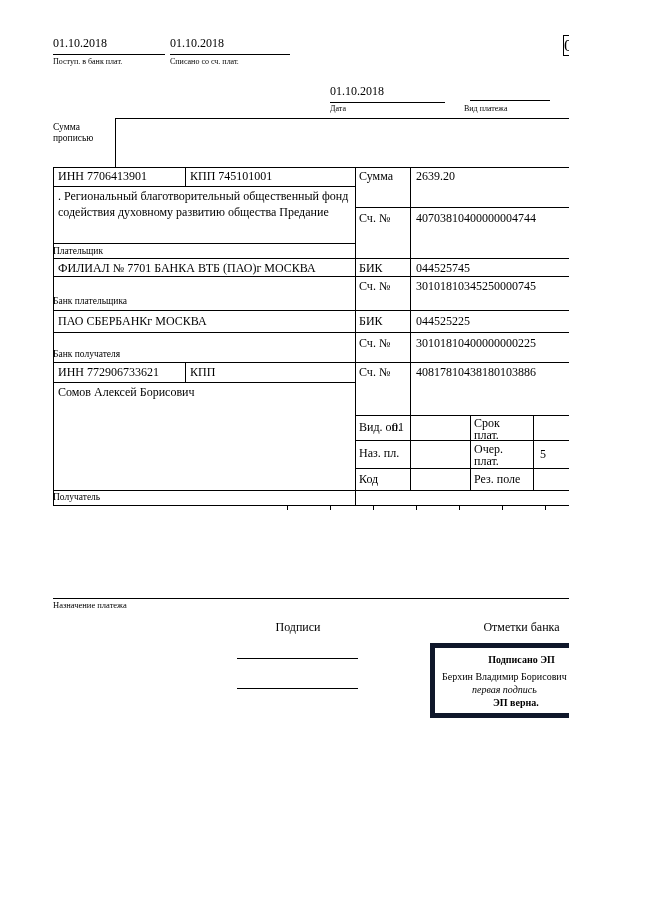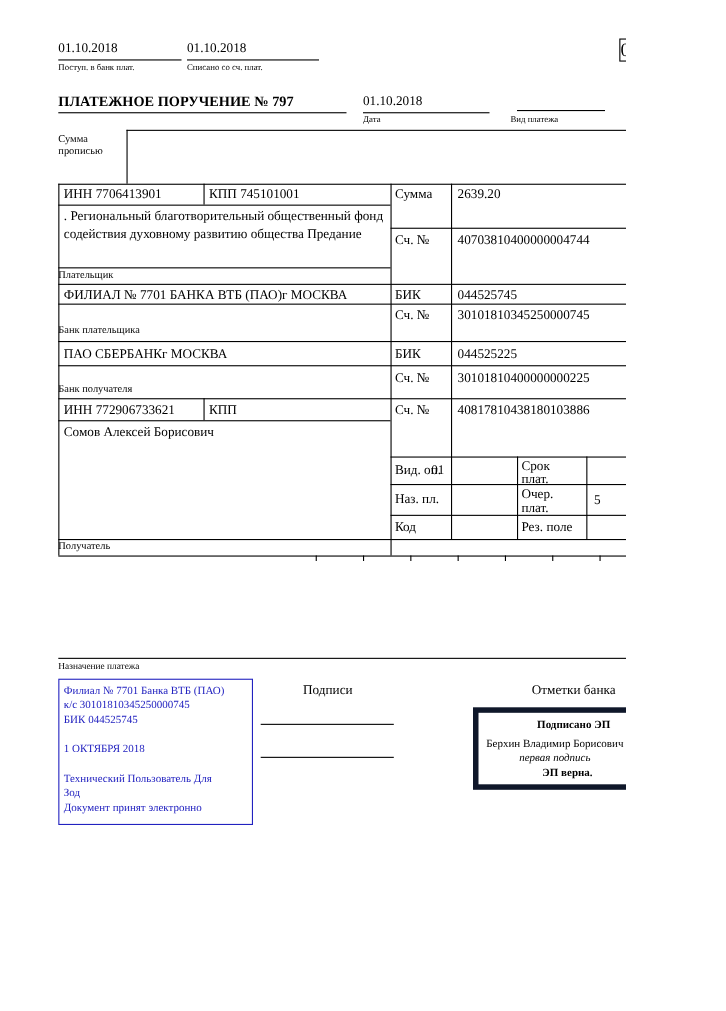--- a/index.html
+++ b/index.html
@@ -26,21 +26,20 @@
 <body>
 
 <div class="page">
 
   <div class="t ufield" style="left:53px;top:36px;width:112px">01.10.2018</div>
   <div class="t tiny" style="left:53px;top:57px">Поступ. в банк плат.</div>
   <div class="t ufield" style="left:170px;top:36px;width:120px">01.10.2018</div>
   <div class="t tiny" style="left:170px;top:57px">Списано со сч. плат.</div>
   <div class="box center" style="left:563px;top:35px;width:58px;height:21px;font-size:17px;line-height:19px">0401060</div>
 
-  <div class="t bold ufield" style="left:53px;top:84px;width:262px;font-size:13px">ПЛАТЕЖНОЕ ПОРУЧЕНИЕ № 797</div>
   <div class="t ufield" style="left:330px;top:84px;width:115px">01.10.2018</div>
   <div class="t tiny" style="left:330px;top:104px">Дата</div>
   <div class="hl" style="left:470px;top:100px;width:80px"></div>
   <div class="t tiny" style="left:464px;top:104px">Вид платежа</div>
   <div class="box" style="left:575px;top:80px;width:30px;height:30px"></div>
 
   <div class="t small wrap" style="left:53px;top:122px;width:58px">Сумма прописью</div>
 
   <div class="hl" style="left:115px;top:118px;width:495px"></div>
   <div class="vl" style="left:115px;top:118px;height:49px"></div>
@@ -111,29 +110,20 @@
   <div class="t wrap" style="left:474px;top:417px;width:44px;line-height:12px">Срок плат.</div>
   <div class="t" style="left:359px;top:446px">Наз. пл.</div>
   <div class="t wrap" style="left:474px;top:443px;width:44px;line-height:12px">Очер. плат.</div>
   <div class="t" style="left:540px;top:447px">5</div>
   <div class="t" style="left:359px;top:472px">Код</div>
   <div class="t" style="left:474px;top:472px">Рез. поле</div>
 
   <div class="hl" style="left:53px;top:598px;width:558px"></div>
   <div class="t tiny" style="left:53px;top:601px;font-size:8.5px">Назначение платежа</div>
 
-  <div class="stamp">
-    <div>Филиал № 7701 Банка ВТБ (ПАО)</div>
-    <div>к/с 30101810345250000745</div>
-    <div>БИК 044525745</div>
-    <div style="margin-top:14px">1 ОКТЯБРЯ 2018</div>
-    <div style="margin-top:14px">Технический Пользователь Для</div>
-    <div>Зод</div>
-    <div>Документ принят электронно</div>
-  </div>
 
   <div class="t center" style="left:237px;top:620px;width:122px">Подписи</div>
   <div class="hl" style="left:237px;top:658px;width:121px"></div>
   <div class="hl" style="left:237px;top:688px;width:121px"></div>
 
   <div class="t center" style="left:430px;top:620px;width:183px">Отметки банка</div>
   <div class="marks">
     <div class="bold center" style="margin-top:5px">Подписано ЭП</div>
     <div style="margin:4px 0 0 7px">Берхин Владимир Борисович</div>
     <div style="margin-left:37px;font-style:italic">первая подпись</div>

